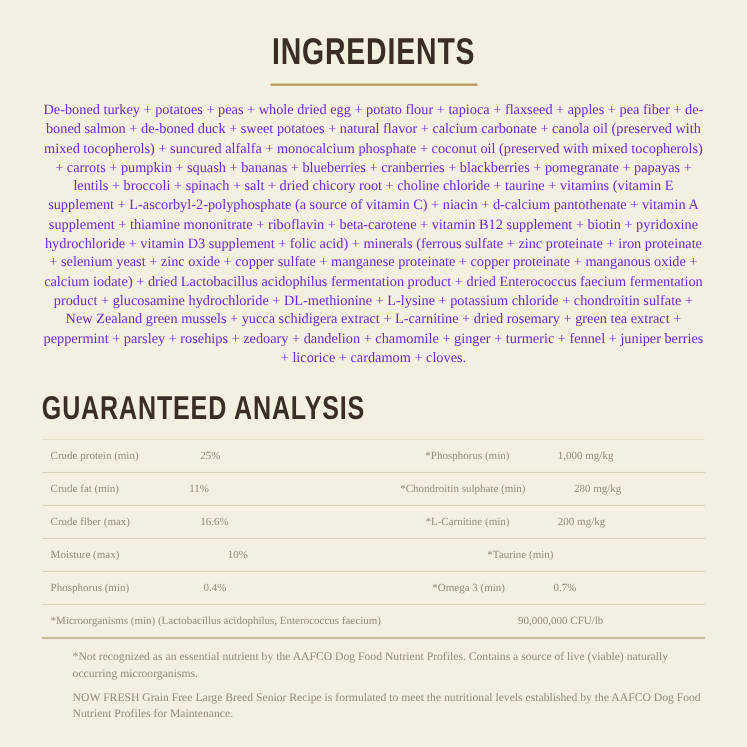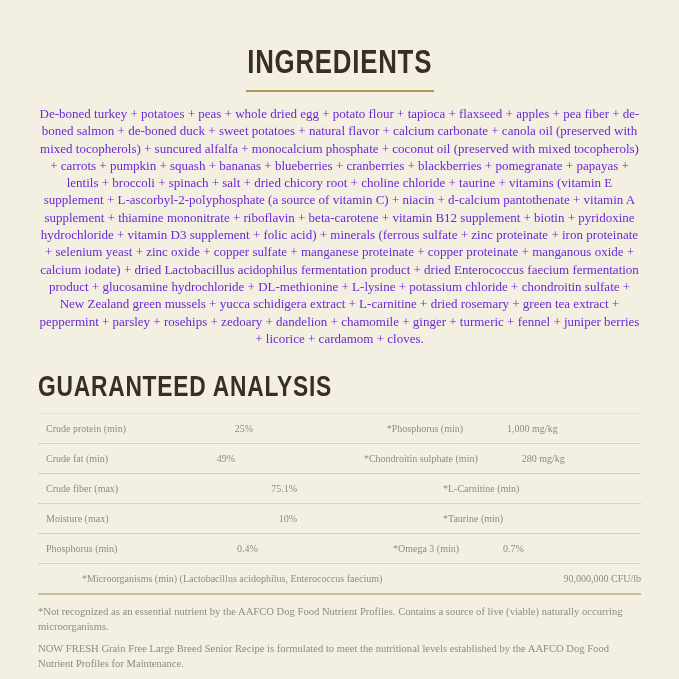--- a/index.html
+++ b/index.html
@@ -4,21 +4,21 @@
 <style>
   * { margin: 0; padding: 0; box-sizing: border-box; }
   html, body {
     width: 679px; height: 679px;
     background: #f4f0e1;
     font-family: "Liberation Serif", serif;
     overflow: hidden;
   }
   .label-sheet {
     width: 679px; height: 679px;
-    padding: 44px 38px 0 38px;
+    padding: 30px 38px 0 38px;
     background: #f4f0e1;
     position: relative;
   }
   
   .ing-header-wrap { text-align: center; }
   .display-heading {
     font-family: "Liberation Sans", sans-serif;
     font-weight: 700;
     color: #3a2d25;
     letter-spacing: 1px;
@@ -50,34 +50,35 @@
     align-items: center;
     padding: 9px 0 9px 8px;
     border-bottom: 1px solid #d9d2bb;
     font-size: 10px;
     color: #928a7b;
     white-space: nowrap;
     gap: 44px;
   }
   .ga-row:first-child { border-top: 1px solid #e6e0cb; }
   .l-label { width: 117px; }
-  .l-value { width: 90px; text-align: right; }
+  .l-value { width: 90px; text-align: left; }
   .col-gap  { width: 58px; }
   .r-label { flex: 1; }
   .r-value { width: 170px; }
   .ga-row-full { border-bottom: 2px solid #c8bc99; }
-  .full-label { flex: 1; margin-left: 36px; }
-  .full-value { width: 170px; text-align: right; }
+  .full-label { flex: 1; }
+  .full-value { width: 170px; text-align: left; }
   
   .footnotes { margin-top: 10px; width: 603px; }
   .footnote {
     font-size: 10.6px;
     line-height: 14.5px;
     color: #928a7b;
     margin-bottom: 8px;
+    margin-left: 28px;
   }
   .footnote-2 { max-width: 590px; }
 </style>
 </head>
 <body>
 
 <div class="label-sheet">
 
   <div class="ing-header-wrap">
     <h1 class="display-heading ing-title">INGREDIENTS</h1>
@@ -95,31 +96,32 @@
     <div class="ga-row">
       <span class="l-label">Crude protein (min)</span>
       <span class="l-value">25%</span>
       <span class="col-gap"></span>
       <span class="r-label">*Phosphorus (min)</span>
       <span class="r-value">1,000 mg/kg</span>
     </div>
 
     <div class="ga-row">
       <span class="l-label">Crude fat (min)</span>
-      <span class="l-value">49%</span>
+      <span class="l-value">11%</span>
       <span class="col-gap"></span>
       <span class="r-label">*Chondroitin sulphate (min)</span>
       <span class="r-value">280 mg/kg</span>
     </div>
 
     <div class="ga-row">
       <span class="l-label">Crude fiber (max)</span>
-      <span class="l-value">75.1%</span>
+      <span class="l-value">16.6%</span>
       <span class="col-gap"></span>
       <span class="r-label">*L-Carnitine (min)</span>
+      <span class="r-value">200 mg/kg</span>
     </div>
 
     <div class="ga-row">
       <span class="l-label">Moisture (max)</span>
       <span class="l-value">10%</span>
       <span class="col-gap"></span>
       <span class="r-label">*Taurine (min)</span>
     </div>
 
 

